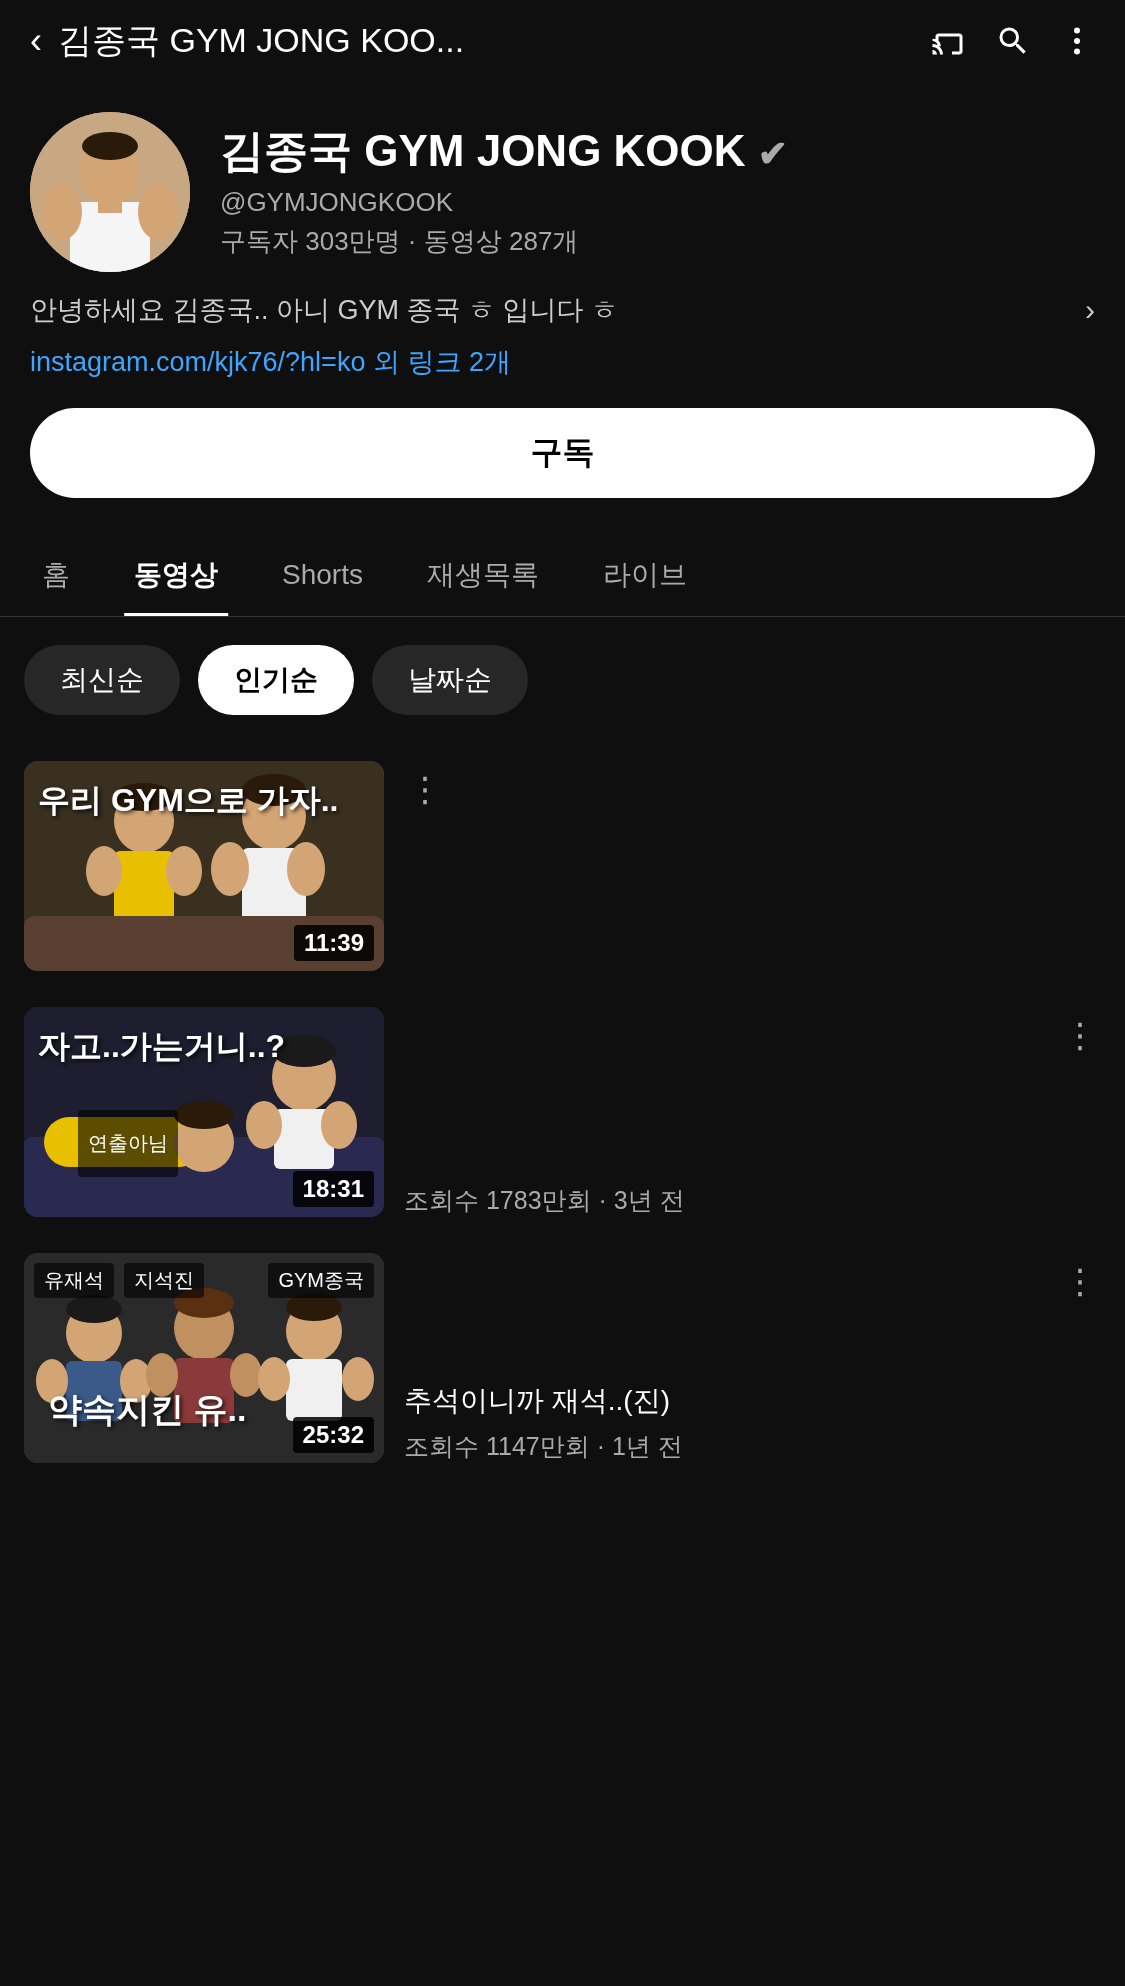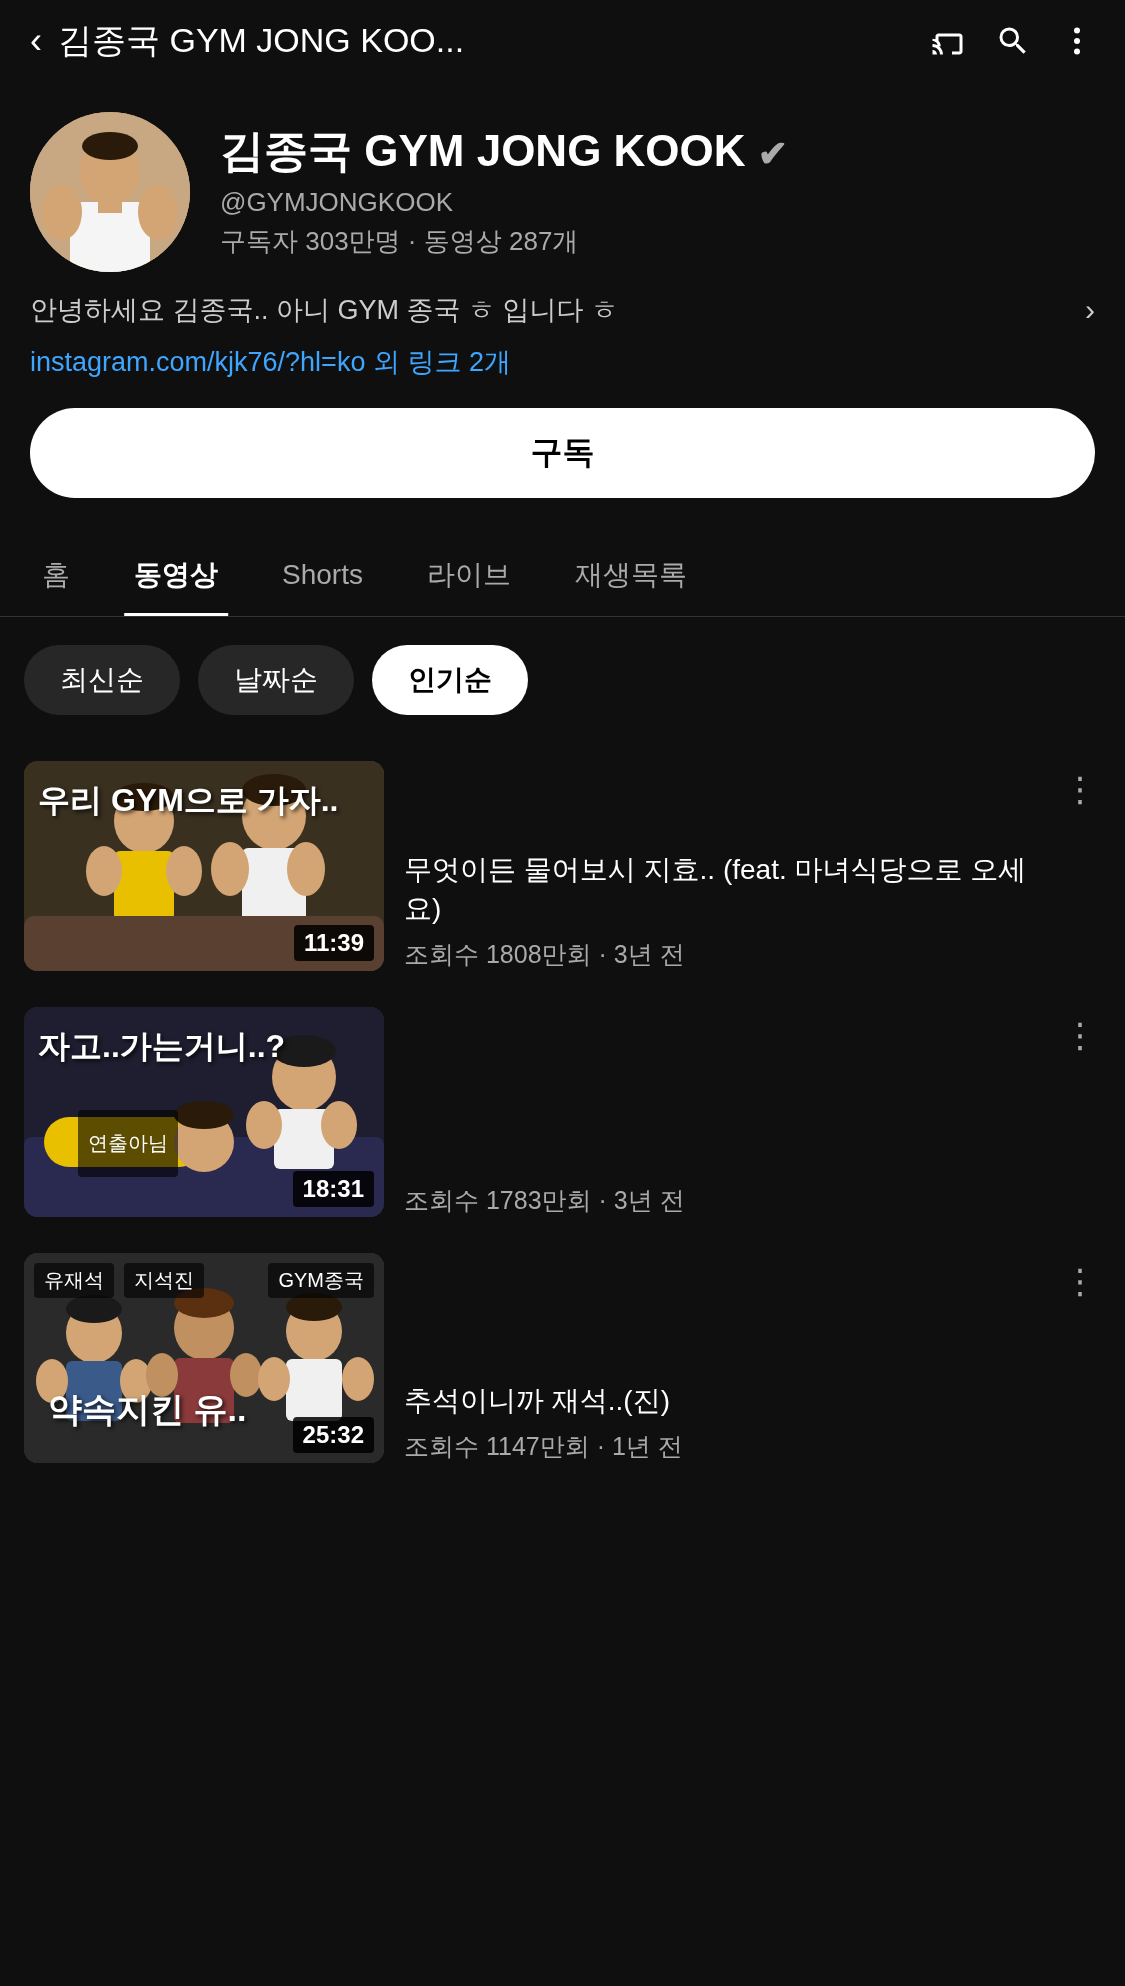--- a/index.html
+++ b/index.html
@@ -419,31 +419,31 @@
   <button class="tab-item">
     <span>홈</span>
   </button>
   <button class="tab-item active">
     <span>동영상</span>
   </button>
   <button class="tab-item">
     <span>Shorts</span>
   </button>
   <button class="tab-item">
+    <span>재생목록</span>
+  </button>
+  <button class="tab-item">
     <span>라이브</span>
   </button>
-  <button class="tab-item">
-    <span>재생목록</span>
-  </button>
 </div>
 
 <div class="sort-bar">
   <button class="sort-btn inactive">최신순</button>
+  <button class="sort-btn active">인기순</button>
   <button class="sort-btn inactive">날짜순</button>
-  <button class="sort-btn active">인기순</button>
 </div>
 
 <div class="video-list">
 
   <div class="video-item">
     <div class="thumbnail-wrapper">
       <div class="thumbnail-bg thumb1-bg">
         
         <svg width="360" height="210" viewBox="0 0 360 210">
           <rect width="360" height="210" fill="#3a3020"></rect>
@@ -459,28 +459,20 @@
           <ellipse cx="282" cy="108" rx="19" ry="27" fill="#d4a574"></ellipse>
 
           <ellipse cx="120" cy="36" rx="30" ry="14" fill="#2a1a0a"></ellipse>
           <ellipse cx="250" cy="29" rx="32" ry="16" fill="#2a1a0a"></ellipse>
 
           <rect x="0" y="155" width="360" height="55" rx="10" fill="#5a4030"></rect>
         </svg>
         <div class="thumb1-text">우리 GYM으로 가자..</div>
       </div>
       <span class="thumb-duration">11:39</span>
-    </div>
-    <div class="video-info">
-      <div class="video-title">무엇이든 물어보시 지효.. (feat. 마녀식당으로 오세요)</div>
-      <div class="video-meta">
-        <span>조회수 1808만회</span>
-        <span> · </span>
-        <span>3년 전</span>
-      </div>
     </div>
     <button class="video-more-btn">⋮</button>
   </div>
 
   <div class="video-item">
     <div class="thumbnail-wrapper">
       <div class="thumbnail-bg thumb2-bg">
         <svg width="360" height="210" viewBox="0 0 360 210">
           <rect width="360" height="210" fill="#1e1e30"></rect>
 

